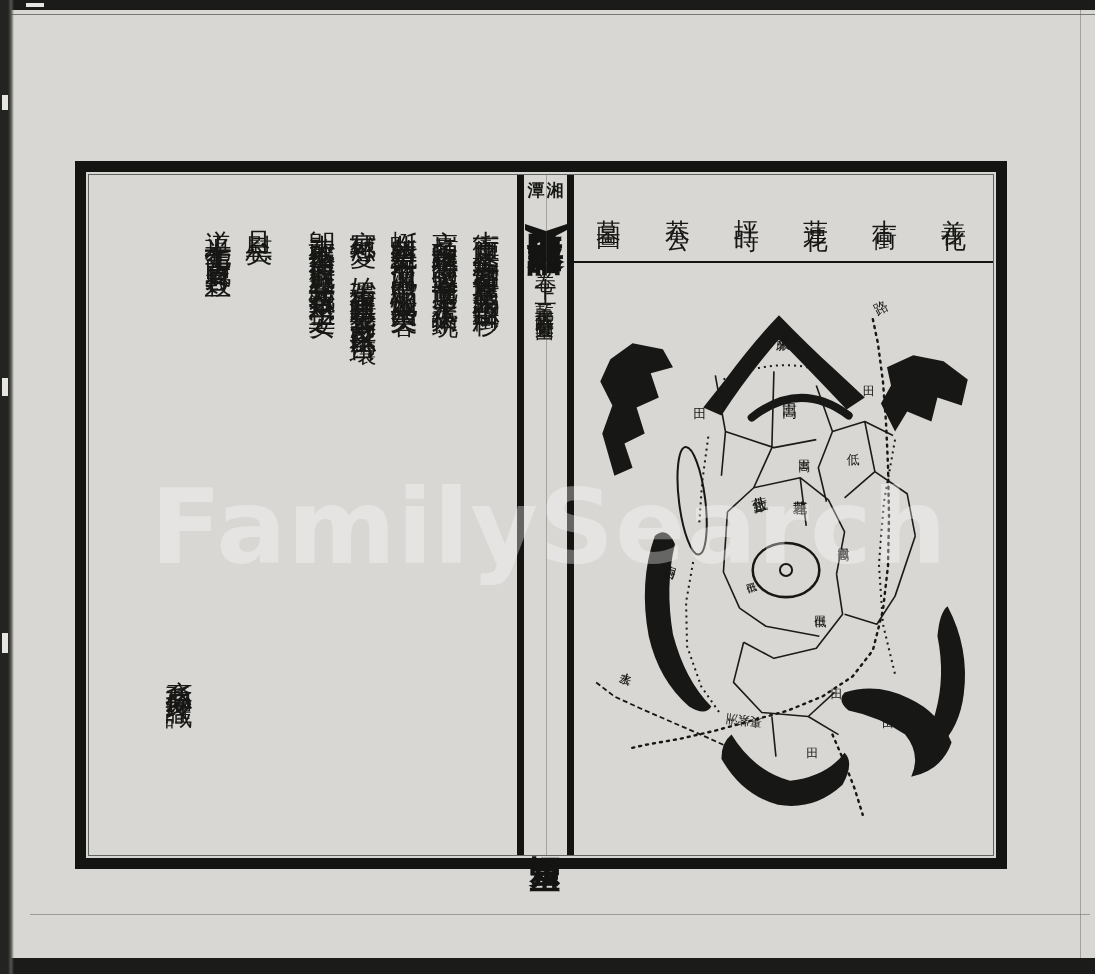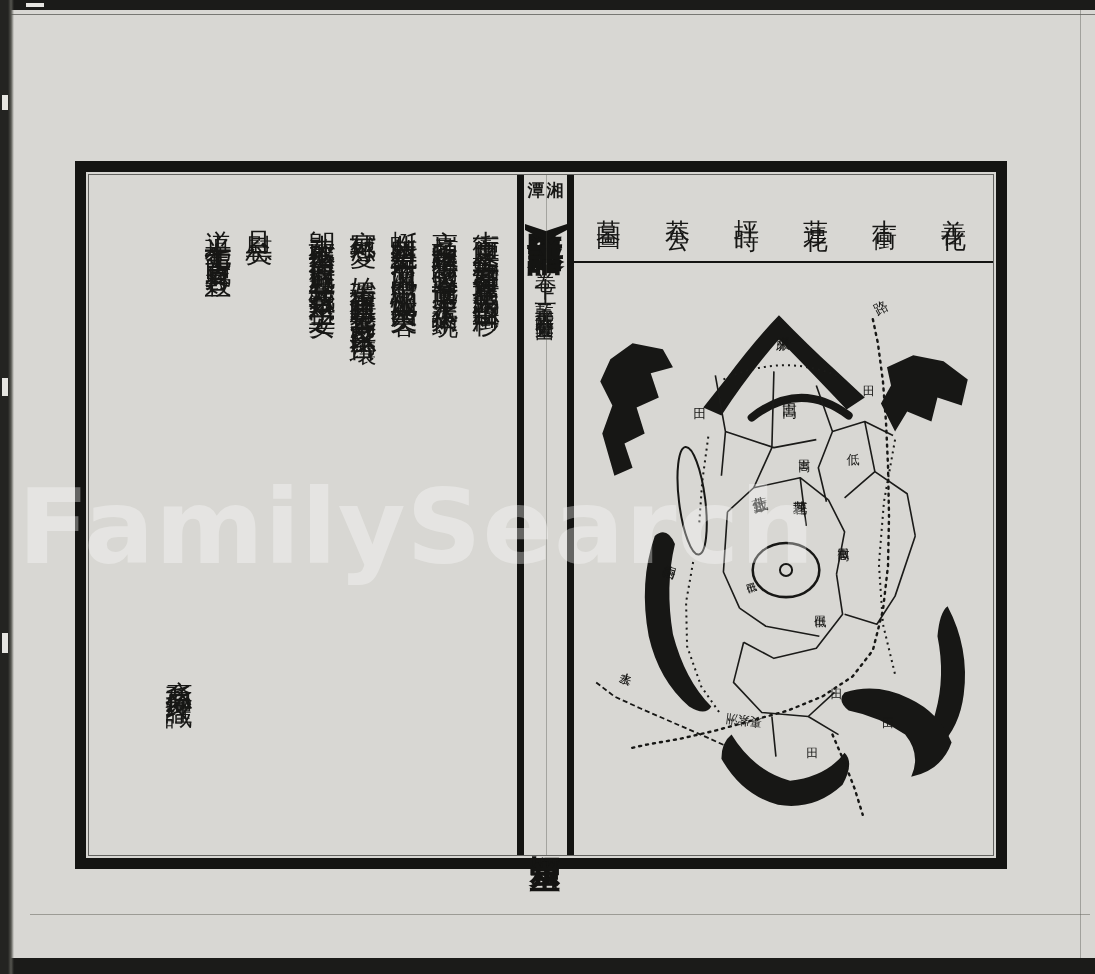--- a/index.html
+++ b/index.html
@@ -58,21 +58,21 @@
   .thick{fill:none;stroke:#171715;stroke-linecap:round;}
   .dots{fill:none;stroke:#171715;stroke-width:2.4;stroke-dasharray:2 5;stroke-linecap:round;}
   .wavy{fill:none;stroke:#1b1b19;stroke-width:2;stroke-dasharray:2 4;}
   .wdash{fill:none;stroke:#171715;stroke-width:1.8;stroke-dasharray:5 3;}
   .mlabel{fill:#171715;font-family:"DejaVu Serif",serif;}
   .vt{writing-mode:vertical-rl;text-orientation:upright;}
 
   
   .watermark{position:absolute;left:18px;top:466px;width:1062px;z-index:6;pointer-events:none;
     font-family:"DejaVu Sans",sans-serif;font-weight:bold;font-size:104px;letter-spacing:1px;
-    color:rgba(255,255,255,.34);text-align:left;}
+    color:rgba(255,255,255,.34);text-align:center;}
 </style>
 </head>
 <body>
 
 <div class="edge-top"></div>
 <div class="edge-bottom"></div>
 <div class="edge-left"></div>
 <div class="speck" style="left:2px;top:95px;width:6px;height:15px;"></div>
 <div class="speck" style="left:2px;top:378px;width:6px;height:18px;"></div>
 <div class="speck" style="left:2px;top:633px;width:6px;height:20px;"></div>

